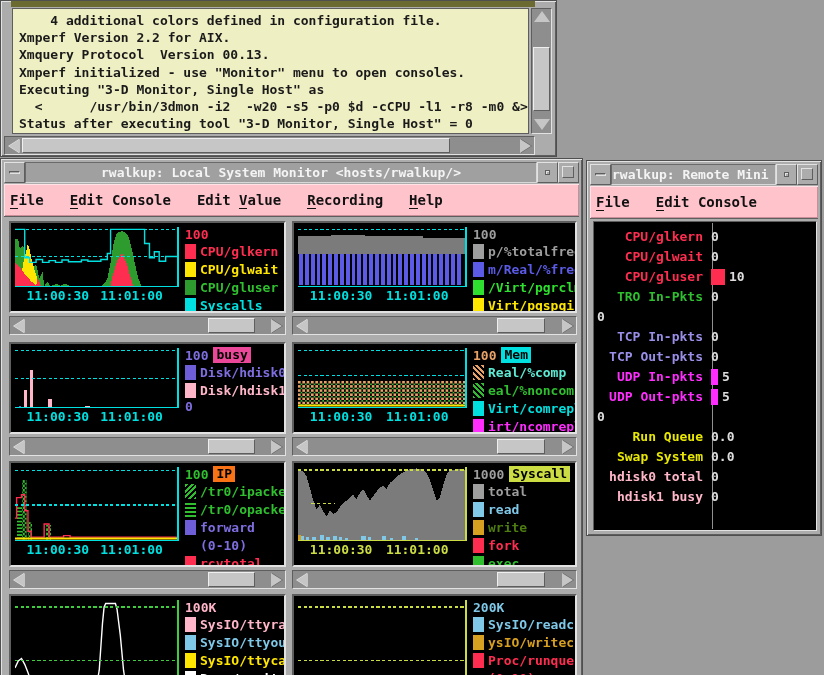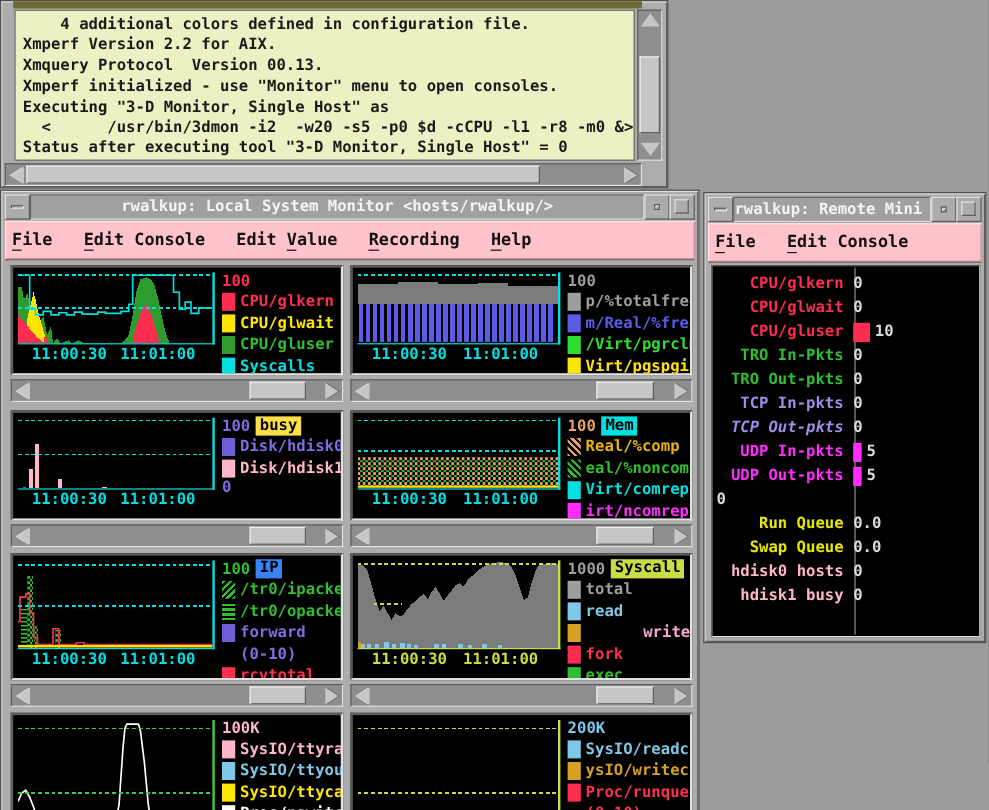--- a/index.html
+++ b/index.html
@@ -287,21 +287,21 @@
             <line x1="0" x2="100" y1="52" y2="52" stroke="#00E0E0" stroke-width="1.3" stroke-dasharray="3.2,2.4" vector-effect="non-scaling-stroke"></line>
           </svg>
         </div>
         <div class="pxlab" style="left: 4px; top: 65px; width: 164px; color: rgb(0, 224, 224);">
           <span style="left: 7%;">11:00:30</span>
           <span style="left: 52%;">11:01:00</span>
         </div>
         <div class="plegend" style="left: 174px; right: 2px;">
           <div class="scale-row">
             <span style="color: rgb(126, 110, 224);">100</span>
-            <span class="scale-tag" style="background: #fde047;">busy</span>
+            <span class="scale-tag" style="background: #ec4899;">busy</span>
           </div>
           <div class="lrow">
             <span class="lsw" style="background: rgb(110, 95, 216);"></span>
             <span style="color: rgb(126, 110, 224);">Disk/hdisk0</span>
           </div>
           <div class="lrow">
             <span class="lsw" style="background: rgb(255, 182, 200);"></span>
             <span style="color: rgb(255, 182, 200);">Disk/hdisk1</span>
           </div>
           <span class="scale-min" style="color: rgb(126, 110, 224);">0</span>
@@ -326,21 +326,21 @@
           <span style="left: 7%;">11:00:30</span>
           <span style="left: 52%;">11:01:00</span>
         </div>
         <div class="plegend" style="left: 179px; right: 2px;">
           <div class="scale-row">
             <span style="color: rgb(232, 162, 104);">100</span>
             <span class="scale-tag" style="background: rgb(0, 224, 224);">Mem</span>
           </div>
           <div class="lrow">
             <span class="lsw" style="background: repeating-linear-gradient(45deg, rgb(232, 162, 104) 0px, rgb(232, 162, 104) 2px, rgb(0, 0, 0) 2px, rgb(0, 0, 0) 4px);"></span>
-            <span style="color: #eab308;">Real/%comp</span>
+            <span style="color: #5eead4;">Real/%comp</span>
           </div>
           <div class="lrow">
             <span class="lsw" style="background: repeating-linear-gradient(45deg, rgb(51, 187, 51) 0px, rgb(51, 187, 51) 2px, rgb(0, 0, 0) 2px, rgb(0, 0, 0) 4px);"></span>
             <span style="color: rgb(47, 191, 47);">eal/%noncomp</span>
           </div>
           <div class="lrow">
             <span class="lsw" style="background: rgb(0, 224, 224);"></span>
             <span style="color: rgb(0, 224, 224);">Virt/comrepl</span>
           </div>
           <div class="lrow">
@@ -390,21 +390,21 @@
             <line x1="0" x2="100" y1="52" y2="52" stroke="#00E0E0" stroke-width="1.3" stroke-dasharray="3.2,2.4" vector-effect="non-scaling-stroke"></line>
           </svg>
         </div>
         <div class="pxlab" style="left: 4px; top: 79px; width: 164px; color: rgb(0, 224, 224);">
           <span style="left: 7%;">11:00:30</span>
           <span style="left: 52%;">11:01:00</span>
         </div>
         <div class="plegend" style="left: 174px; right: 2px;">
           <div class="scale-row">
             <span style="color: rgb(47, 191, 47);">100</span>
-            <span class="scale-tag" style="background: #3b82f6;">IP</span>
+            <span class="scale-tag" style="background: #f97316;">IP</span>
           </div>
           <div class="lrow">
             <span class="lsw" style="background: repeating-linear-gradient(-45deg, rgb(47, 191, 47) 0px, rgb(47, 191, 47) 2px, rgb(0, 0, 0) 2px, rgb(0, 0, 0) 4px);"></span>
             <span style="color: rgb(47, 191, 47);">/tr0/ipacket</span>
           </div>
           <div class="lrow">
             <span class="lsw" style="background: repeating-linear-gradient(0deg, rgb(47, 191, 47) 0px, rgb(47, 191, 47) 2px, rgb(0, 0, 0) 2px, rgb(0, 0, 0) 4px);"></span>
             <span style="color: rgb(47, 191, 47);">/tr0/opacket</span>
           </div>
           <div class="lrow">
@@ -457,21 +457,21 @@
           <div class="lrow">
             <span class="lsw" style="background: rgb(158, 158, 158);"></span>
             <span style="color: rgb(158, 158, 158);">total</span>
           </div>
           <div class="lrow">
             <span class="lsw" style="background: rgb(127, 200, 232);"></span>
             <span style="color: rgb(127, 200, 232);">read</span>
           </div>
           <div class="lrow">
             <span class="lsw" style="background: rgb(216, 160, 32);"></span>
-            <span style="color: #f9a8d4; margin-left: 48px;">write</span>
+            <span style="color: #4d7c0f;">write</span>
           </div>
           <div class="lrow">
             <span class="lsw" style="background: rgb(255, 46, 80);"></span>
             <span style="color: rgb(255, 46, 80);">fork</span>
           </div>
           <div class="lrow">
             <span class="lsw" style="background: rgb(47, 191, 47);"></span>
             <span style="color: rgb(47, 191, 47);">exec</span>
           </div>
         </div>
@@ -599,34 +599,31 @@
           </div>
           <div class="mm-val"><div class="mm-bar" style="background: rgb(255, 46, 80); width: 14px;"></div>10</div>
         </div>
         <div class="mm-row">
           <div class="mm-label">
             <span style="color: rgb(47, 191, 47);">TRO In-Pkts</span>
           </div>
           <div class="mm-val">0</div>
         </div>
         <div class="mm-row">
-          <div class="mm-label">
-            <span style="color: rgb(47, 191, 47);">TRO Out-pkts</span>
-          </div>
           <div class="mm-val">0</div>
         </div>
         <div class="mm-row">
           <div class="mm-label">
             <span style="color: rgb(154, 143, 232);">TCP In-pkts</span>
           </div>
           <div class="mm-val">0</div>
         </div>
         <div class="mm-row">
           <div class="mm-label">
-            <span style="color: rgb(154, 143, 232); font-style: italic;">TCP Out-pkts</span>
+            <span style="color: rgb(154, 143, 232);">TCP Out-pkts</span>
           </div>
           <div class="mm-val">0</div>
         </div>
         <div class="mm-row">
           <div class="mm-label">
             <span style="color: rgb(255, 46, 255);">UDP In-pkts</span>
           </div>
           <div class="mm-val"><div class="mm-bar" style="background: rgb(255, 46, 255); width: 7px;"></div>5</div>
         </div>
         <div class="mm-row">
@@ -639,27 +636,27 @@
           <div class="mm-val">0</div>
         </div>
         <div class="mm-row">
           <div class="mm-label">
             <span style="color: rgb(232, 232, 0);">Run Queue</span>
           </div>
           <div class="mm-val">0.0</div>
         </div>
         <div class="mm-row">
           <div class="mm-label">
-            <span style="color: rgb(232, 232, 0);">Swap Queue</span>
+            <span style="color: rgb(232, 232, 0);">Swap System</span>
           </div>
           <div class="mm-val">0.0</div>
         </div>
         <div class="mm-row">
           <div class="mm-label">
-            <span style="color: rgb(255, 182, 200);">hdisk0 hosts</span>
+            <span style="color: rgb(255, 182, 200);">hdisk0 total</span>
           </div>
           <div class="mm-val">0</div>
         </div>
         <div class="mm-row">
           <div class="mm-label">
             <span style="color: rgb(255, 182, 200); margin-left: 16px;">hdisk1 busy</span>
           </div>
           <div class="mm-val">0</div>
         </div>
       </div>

